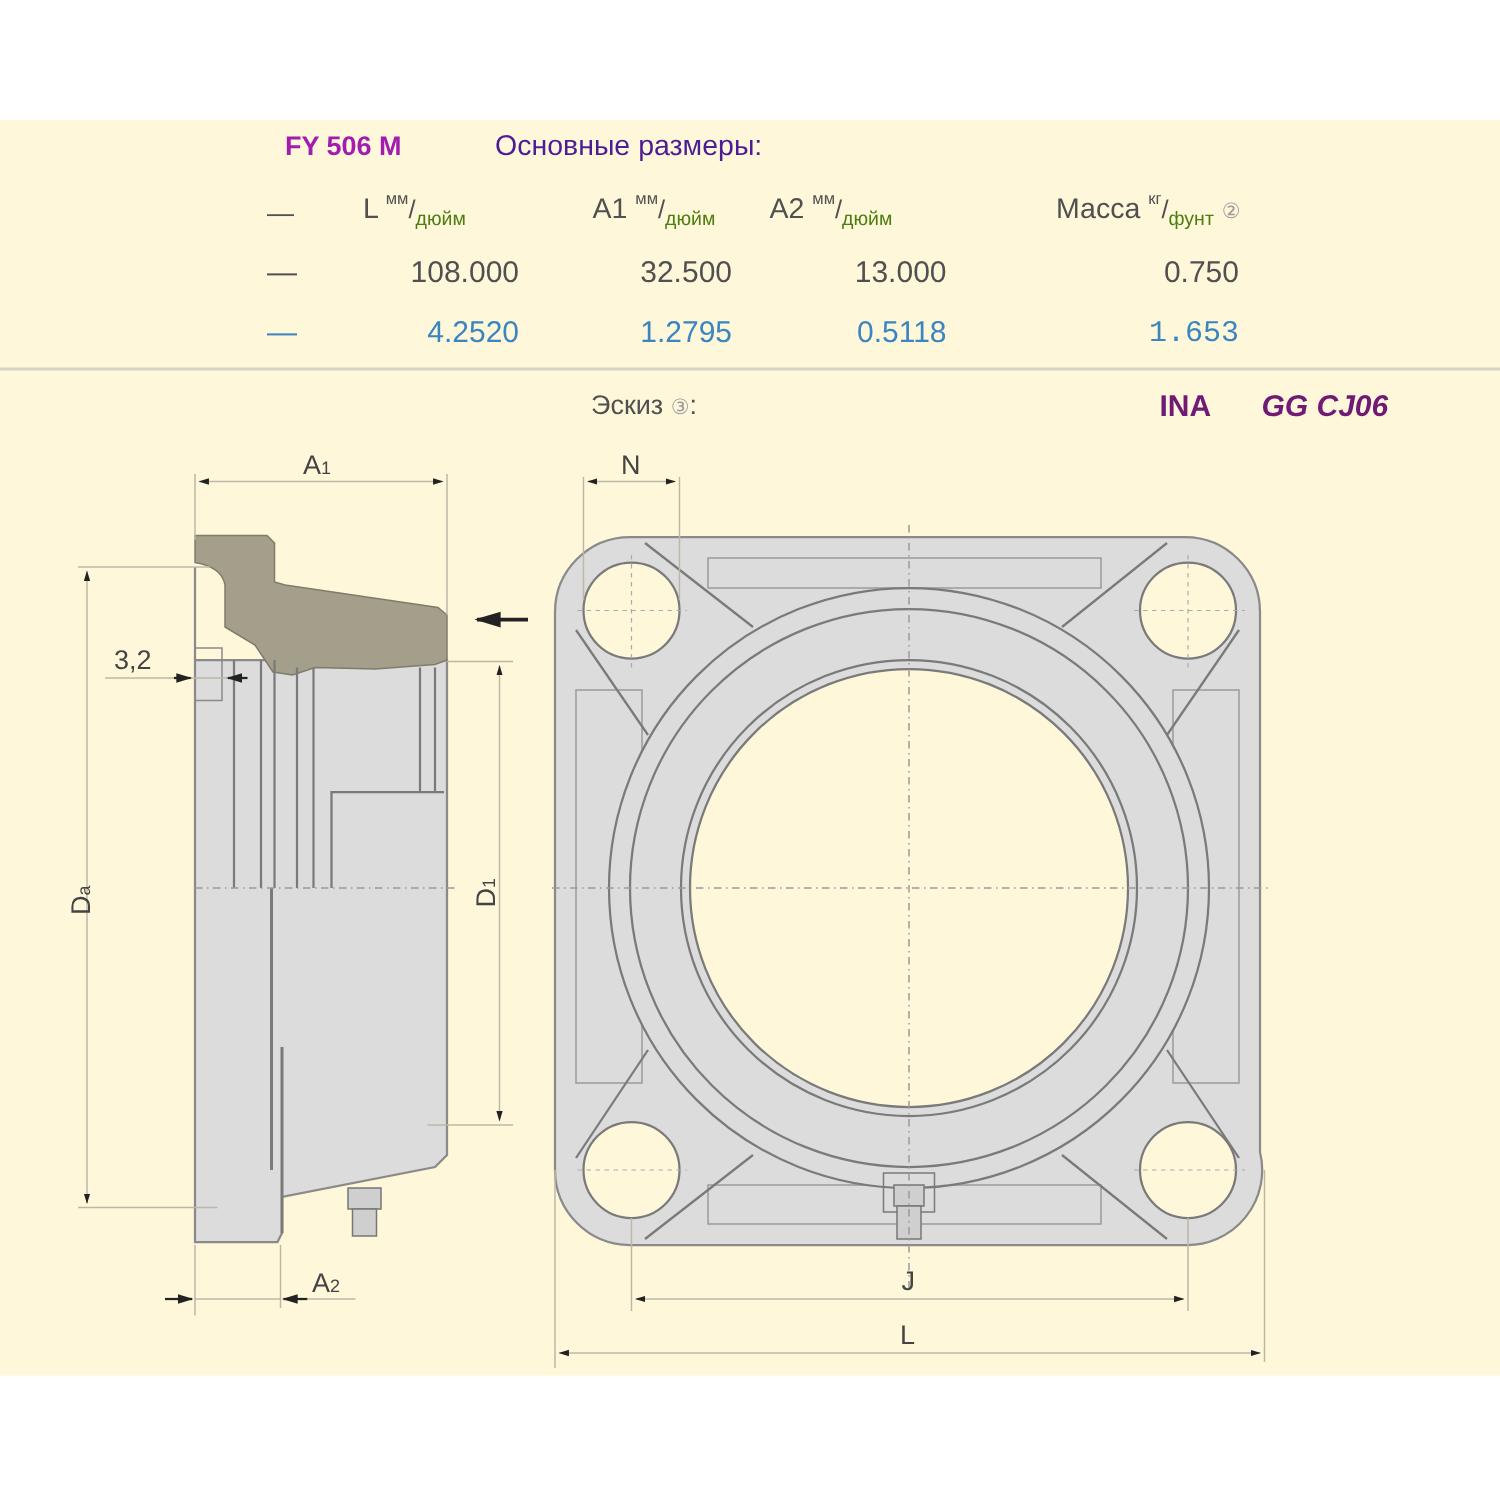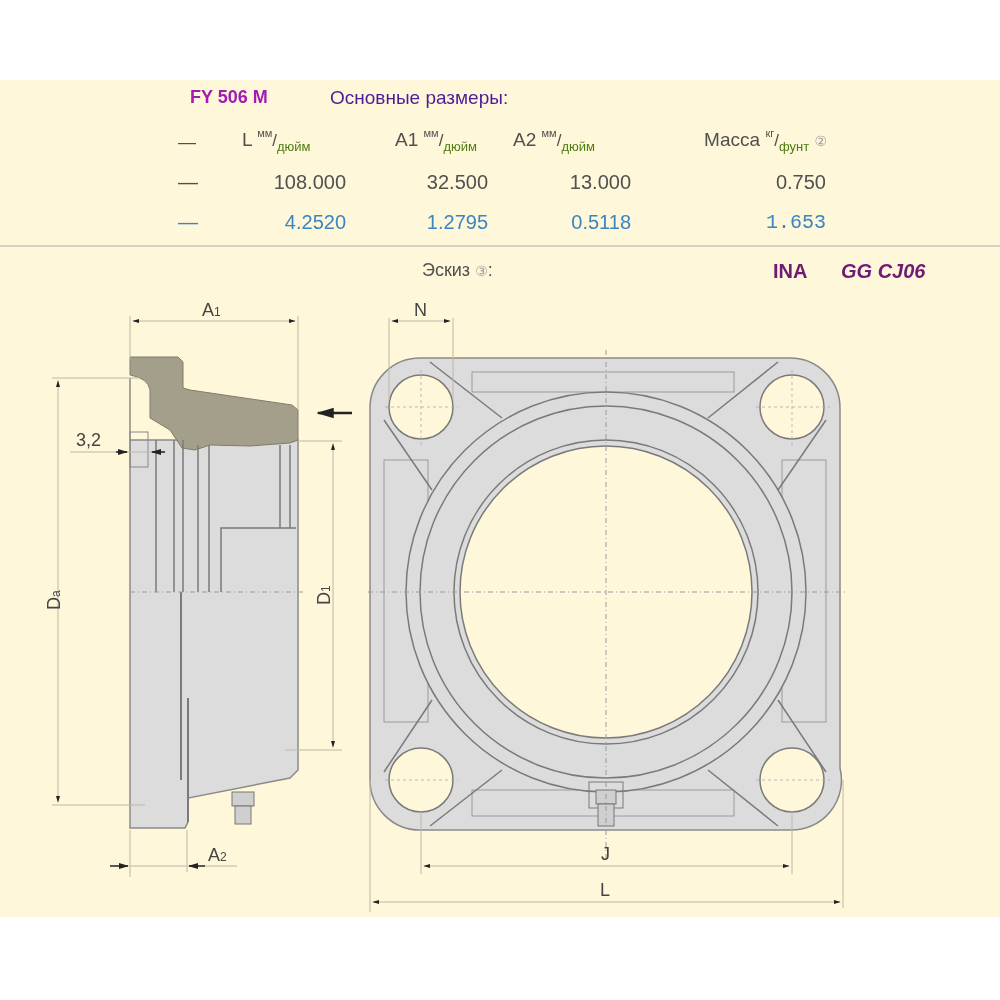--- a/index.html
+++ b/index.html
@@ -11,21 +11,21 @@
   .subtitle{left:330px;top:87px;font-size:19px;color:#4c1d95;}
   .hdr{top:127px;font-size:19px;color:#505050;}
   .hdr sup{font-size:11px;vertical-align:9px;text-align:center;}
   .hdr .slash{font-size:17px;}
   .hdr sub{font-size:13px;color:#4d7c0f;vertical-align:-5px;}
   .circ{font-size:14px;color:#9a9a9a;}
   .dash{font-size:18px;}
   .row1{top:171px;font-size:20px;color:#505050;}
   .row2{top:211px;font-size:20px;color:#3b85c0;}
   .num{text-align:right;width:120px;}
-  .sketch{left:394px;top:260px;font-size:18px;color:#505050;margin-left:28px;}
+  .sketch{left:394px;top:260px;font-size:18px;color:#505050;}
   .brand{top:260px;font-size:20px;font-weight:bold;color:#701a75;}
   svg{position:absolute;left:0;top:0;}
   .lbl{font-family:"Liberation Sans",sans-serif;fill:#444;}
 </style>
 </head>
 <body>
 
 <div class="panel"></div>
 
 <div class="t title">FY 506 M</div>

